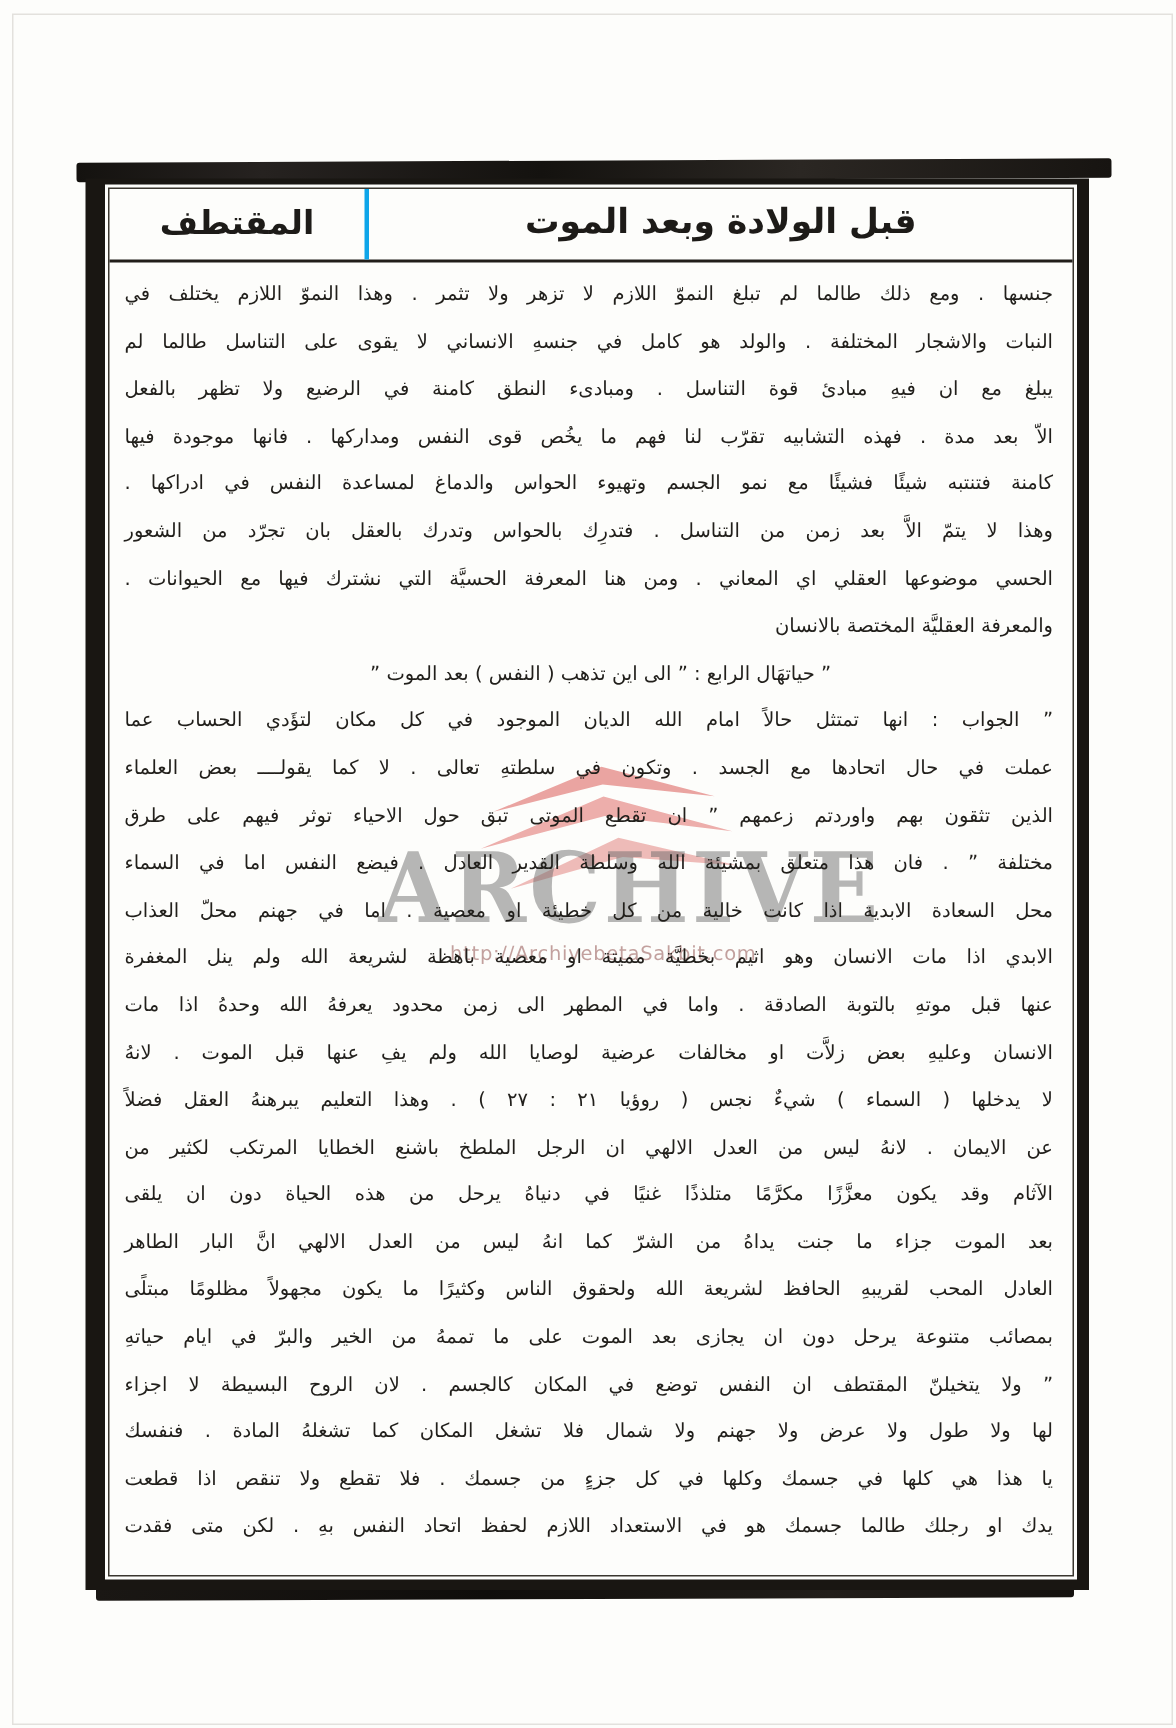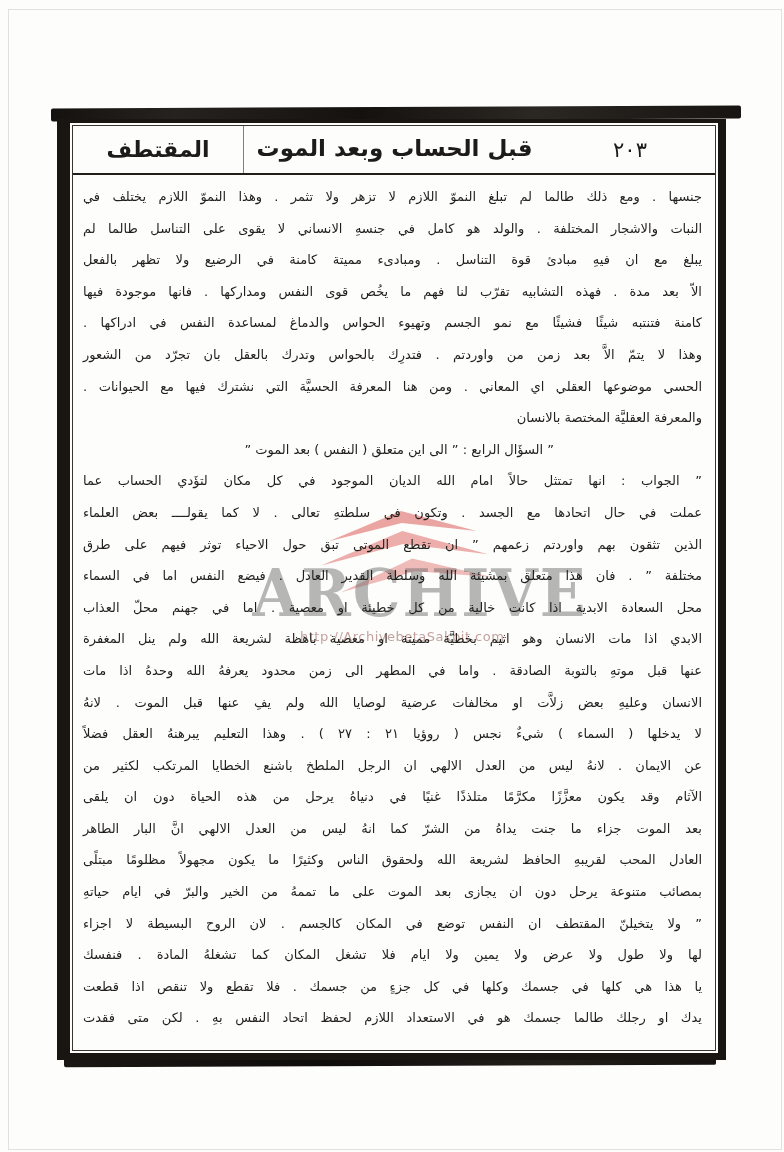--- a/index.html
+++ b/index.html
@@ -33,21 +33,21 @@
     border:4px solid #191612;border-left-width:13px;border-right-width:8px;border-bottom-width:7px;}
   .frame-inner{position:absolute;inset:2px;border:1px solid #3a362f;}
 
   
   .header{position:absolute;left:0;right:0;top:0;height:47px;display:flex;direction:rtl;
     border-bottom:2px solid #211e1a;color:#1d1b18;}
   .h-num{width:170px;display:flex;align-items:center;justify-content:center;
     font-size:21px;letter-spacing:2px;}
   .h-title{flex:1;text-align:center;font-size:23px;font-weight:bold;padding-top:9px;}
   .h-journal{width:170px;display:flex;align-items:center;justify-content:center;
-    font-size:22px;font-weight:bold;border-right:1px solid #0ea5e9;}
+    font-size:22px;font-weight:bold;border-right:3px solid #0ea5e9;}
 
   
   .textbody{position:absolute;left:10px;right:13px;top:55px;direction:rtl;
     color:#211f1b;font-size:13px;}
   .ln{height:31.6px;line-height:31.6px;white-space:nowrap;
     text-align:justify;text-align-last:justify;}
   .ln-short{text-align:left;text-align-last:right;}
   .ln-q{text-align:right;text-align-last:right;padding-right:148px;}
 </style>
 </head>
@@ -64,50 +64,49 @@
   <div class="wm wm-archive">ARCHIVE</div>
   <div class="wm wm-url">http://ArchivebetaSakbit.com</div>
 
   <div class="top-band"></div>
   <div class="bottom-band"></div>
 
   <div class="frame">
     <div class="frame-inner">
 
       <div class="header">
-        <div class="h-num">٢٠٣</div>
-        <div class="h-title">قبل الحساب وبعد الموت</div>
+        <div class="h-title">قبل الولادة وبعد الموت</div>
         <div class="h-journal">المقتطف</div>
       </div>
 
       <div class="textbody">
         <div class="ln">جنسها . ومع ذلك طالما لم تبلغ النموّ اللازم لا تزهر ولا تثمر . وهذا النموّ اللازم يختلف في</div>
         <div class="ln">النبات والاشجار المختلفة . والولد هو كامل في جنسهِ الانساني لا يقوى على التناسل طالما لم</div>
-        <div class="ln">يبلغ مع ان فيهِ مبادئ قوة التناسل . ومبادىء مميتة كامنة في الرضيع ولا تظهر بالفعل</div>
+        <div class="ln">يبلغ مع ان فيهِ مبادئ قوة التناسل . ومبادىء النطق كامنة في الرضيع ولا تظهر بالفعل</div>
         <div class="ln">الاّ بعد مدة . فهذه التشابيه تقرّب لنا فهم ما يخُص قوى النفس ومداركها . فانها موجودة فيها</div>
         <div class="ln">كامنة فتنتبه شيئًا فشيئًا مع نمو الجسم وتهيوء الحواس والدماغ لمساعدة النفس في ادراكها .</div>
-        <div class="ln">وهذا لا يتمّ الاَّ بعد زمن من واوردتم . فتدرِك بالحواس وتدرك بالعقل بان تجرّد من الشعور</div>
+        <div class="ln">وهذا لا يتمّ الاَّ بعد زمن من التناسل . فتدرِك بالحواس وتدرك بالعقل بان تجرّد من الشعور</div>
         <div class="ln">الحسي موضوعها العقلي اي المعاني . ومن هنا المعرفة الحسيَّة التي نشترك فيها مع الحيوانات .</div>
         <div class="ln ln-short">والمعرفة العقليَّة المختصة بالانسان</div>
-        <div class="ln ln-q">” السؤَال الرابع : ” الى اين متعلق ( النفس ) بعد الموت ”</div>
+        <div class="ln ln-q">” حياتهَال الرابع : ” الى اين تذهب ( النفس ) بعد الموت ”</div>
         <div class="ln">” الجواب : انها تمتثل حالاً امام الله الديان الموجود في كل مكان لتؤَدي الحساب عما</div>
         <div class="ln">عملت في حال اتحادها مع الجسد . وتكون في سلطتهِ تعالى . لا كما يقولــــ بعض العلماء</div>
         <div class="ln">الذين تثقون بهم واوردتم زعمهم ” ان تقطع الموتى تبق حول الاحياء توثر فيهم على طرق</div>
         <div class="ln">مختلفة ” . فان هذا متعلق بمشيئة الله وسلطة القدير العادل . فيضع النفس اما في السماء</div>
         <div class="ln">محل السعادة الابدية اذا كانت خالية من كل خطيئة او معصية . اما في جهنم محلّ العذاب</div>
         <div class="ln">الابدي اذا مات الانسان وهو اثيم بخطيَّة مميتة او معصية باهظة لشريعة الله ولم ينل المغفرة</div>
         <div class="ln">عنها قبل موتهِ بالتوبة الصادقة . واما في المطهر الى زمن محدود يعرفهُ الله وحدهُ اذا مات</div>
         <div class="ln">الانسان وعليهِ بعض زلاَّت او مخالفات عرضية لوصايا الله ولم يفِ عنها قبل الموت . لانهُ</div>
         <div class="ln">لا يدخلها ( السماء ) شيءٌ نجس ( روؤيا ٢١ : ٢٧ ) . وهذا التعليم يبرهنهُ العقل فضلاً</div>
         <div class="ln">عن الايمان . لانهُ ليس من العدل الالهي ان الرجل الملطخ باشنع الخطايا المرتكب لكثير من</div>
         <div class="ln">الآثام وقد يكون معزَّزًا مكرَّمًا متلذذًا غنيًا في دنياهُ يرحل من هذه الحياة دون ان يلقى</div>
         <div class="ln">بعد الموت جزاء ما جنت يداهُ من الشرّ كما انهُ ليس من العدل الالهي انَّ البار الطاهر</div>
         <div class="ln">العادل المحب لقريبهِ الحافظ لشريعة الله ولحقوق الناس وكثيرًا ما يكون مجهولاً مظلومًا مبتلًى</div>
         <div class="ln">بمصائب متنوعة يرحل دون ان يجازى بعد الموت على ما تممهُ من الخير والبرّ في ايام حياتهِ</div>
         <div class="ln">” ولا يتخيلنّ المقتطف ان النفس توضع في المكان كالجسم . لان الروح البسيطة لا اجزاء</div>
-        <div class="ln">لها ولا طول ولا عرض ولا يمين ولا ايام فلا تشغل المكان كما تشغلهُ المادة . فنفسك</div>
+        <div class="ln">لها ولا طول ولا عرض ولا جهنم ولا شمال فلا تشغل المكان كما تشغلهُ المادة . فنفسك</div>
         <div class="ln">يا هذا هي كلها في جسمك وكلها في كل جزءٍ من جسمك . فلا تقطع ولا تنقص اذا قطعت</div>
         <div class="ln">يدك او رجلك طالما جسمك هو في الاستعداد اللازم لحفظ اتحاد النفس بهِ . لكن متى فقدت</div>
       </div>
 
     </div>
   </div>
 </div>
 
 </body></html>

